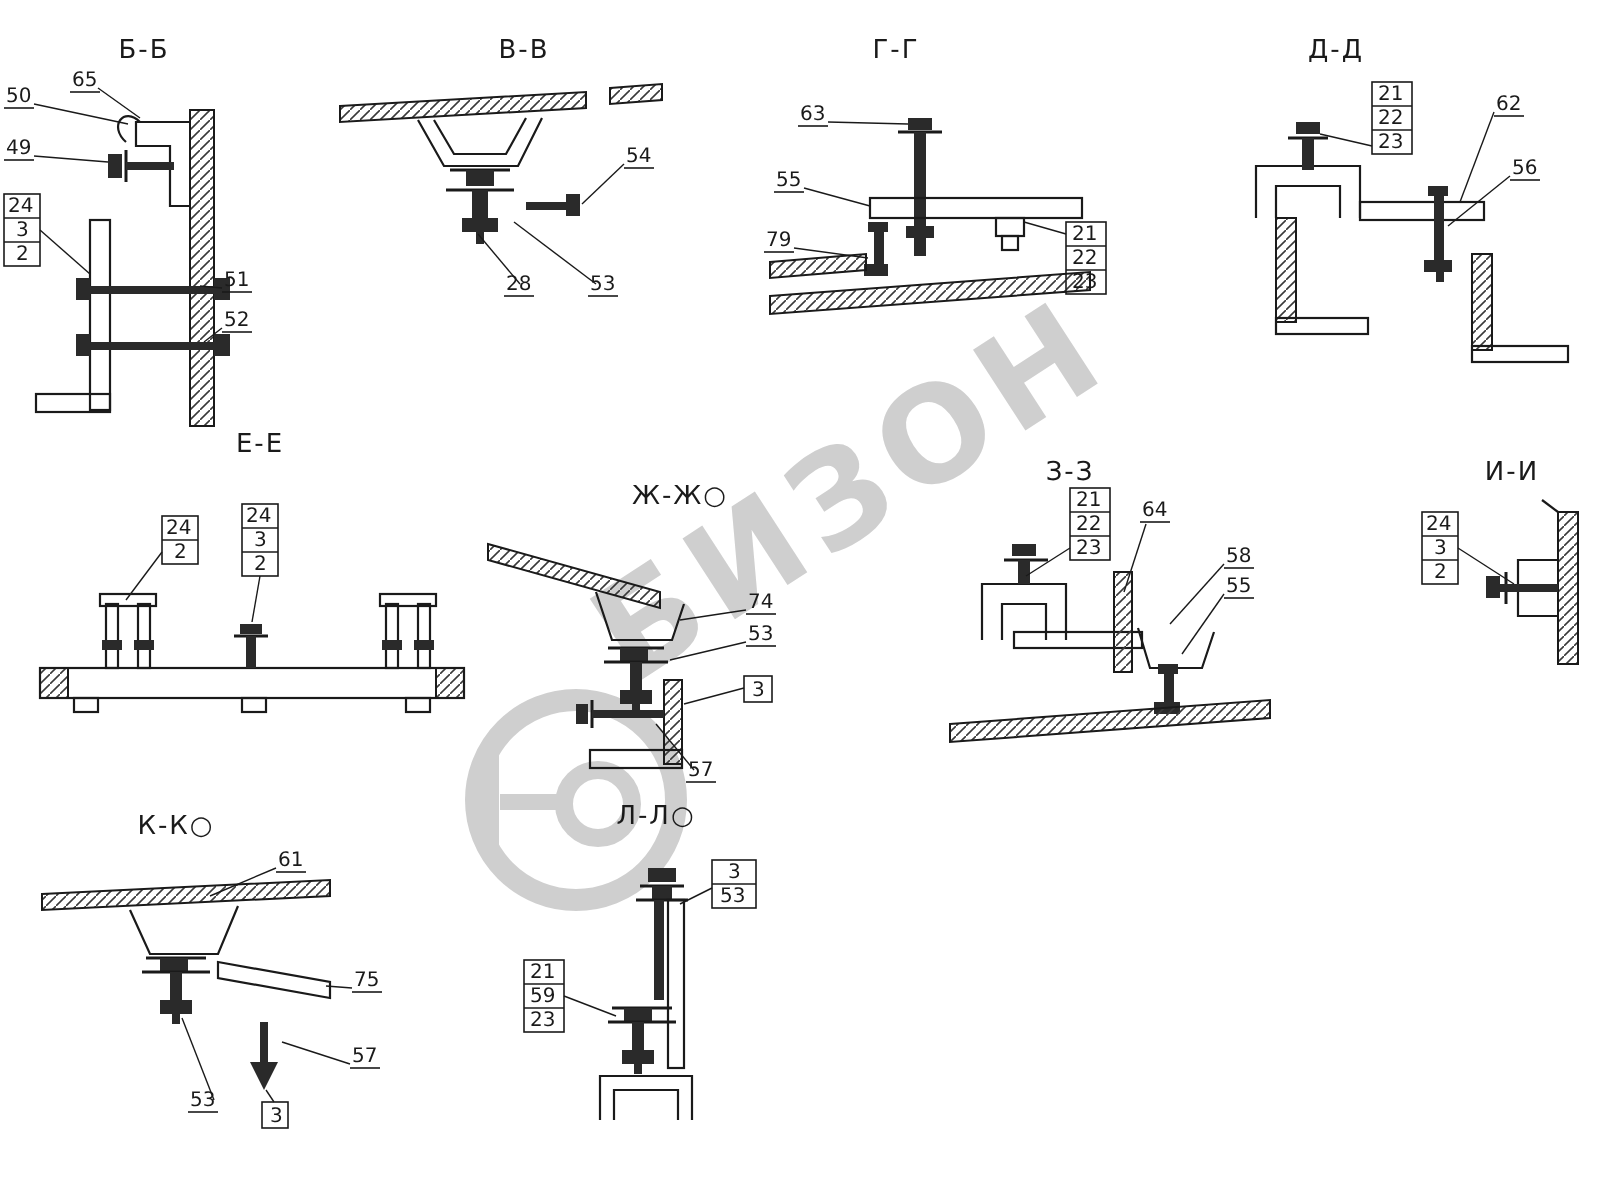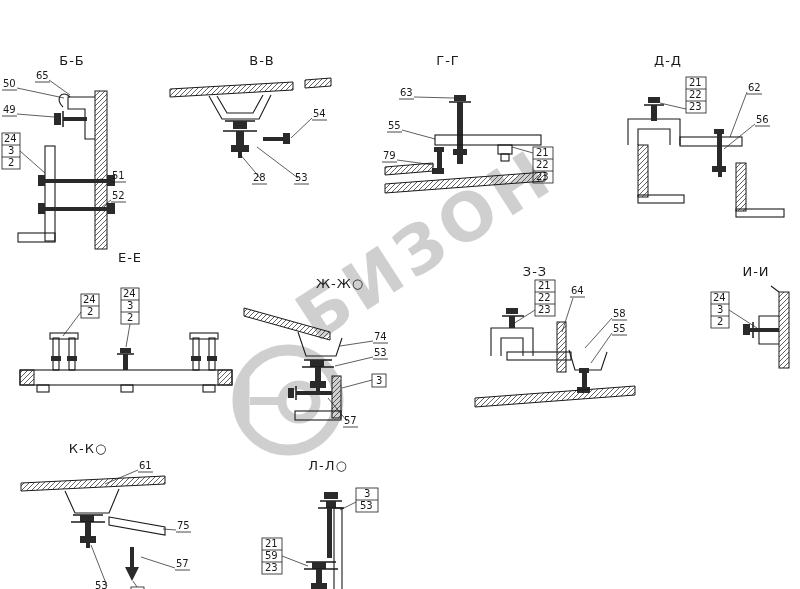--- a/index.html
+++ b/index.html
@@ -1,19 +1,19 @@
 <!DOCTYPE html>
 <html><head>
 <meta charset="utf-8">
 <style>
   * { margin:0; padding:0; box-sizing:border-box; }
   html,body { background:#ffffff; }
   body { font-family:"DejaVu Sans", sans-serif; }
   #canvas { position:relative; width:800px; height:589px; background:#fff; overflow:hidden; }
-  .sec { position:absolute;margin-top:36px; }
+  .sec { position:absolute; }
   svg { display:block; }
   .ttl { font-family:"DejaVu Sans", sans-serif; font-size:13px; fill:#1a1a1a; letter-spacing:1px; }
   .co  { font-family:"DejaVu Sans", sans-serif; font-size:10px; fill:#1a1a1a; }
   .ln  { stroke:#1a1a1a; stroke-width:1.1; fill:none; }
   .lt  { stroke:#1a1a1a; stroke-width:0.7; fill:none; }
   .ul  { stroke:#1a1a1a; stroke-width:0.8; }
   .fr  { stroke:#1a1a1a; stroke-width:0.8; fill:none; }
   .fb  { fill:#2a2a2a; stroke:none; }
   .wl  { stroke:#1a1a1a; stroke-width:1.5; fill:none; }
   .ht  { stroke:#1a1a1a; stroke-width:1; }
@@ -513,21 +513,21 @@
         <line class="ul" x1="81" y1="153" x2="96" y2="153"></line>
       </g>
       <g>
         <line class="lt" x1="124" y1="148" x2="120" y2="142"></line>
         <rect class="fr" x="118" y="148" width="13" height="13"></rect>
         <text class="co" x="122" y="158">3</text>
       </g>
     </svg>
   </div>
 
-  <div class="sec" style="left:250px;top:422px">
+  <div class="sec" style="left:250px;top:400px">
     <svg width="148" height="168">
       <defs>
           <pattern id="plh" width="5" height="5" patternUnits="userSpaceOnUse">
             <path d="M0,5 L5,0" stroke="#3a3a3a" stroke-width="0.8"></path>
           </pattern>
         </defs>
       <text class="ttl" x="78" y="12" text-anchor="middle">Л-Л○</text>
       <g>
         <rect class="fb" x="74" y="34" width="14" height="7"></rect>
         <line class="wl" x1="70" y1="43" x2="92" y2="43"></line>

